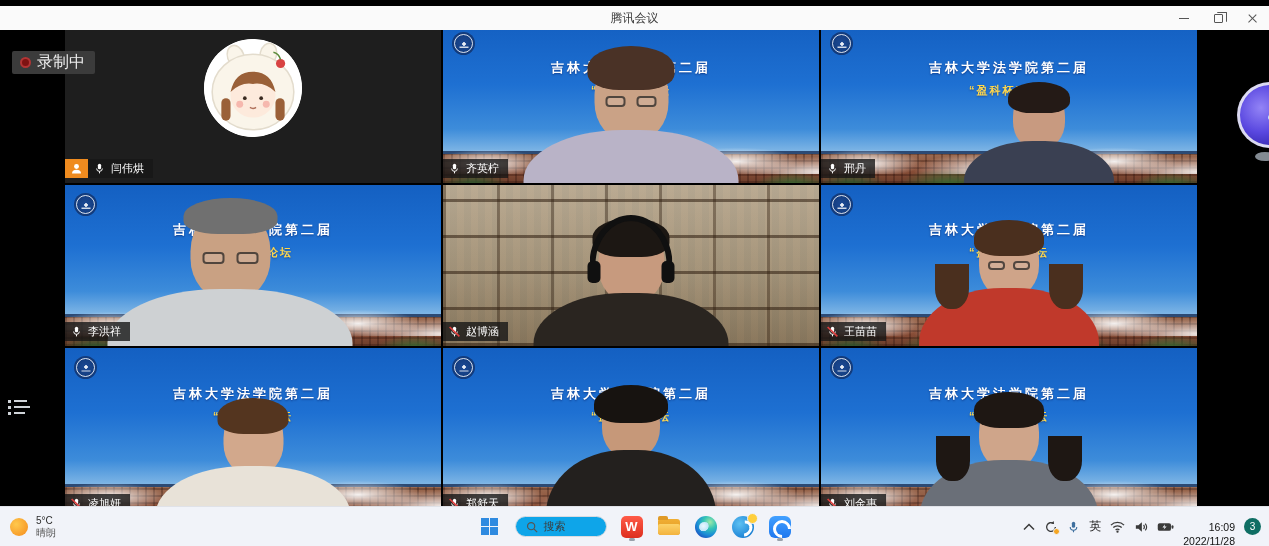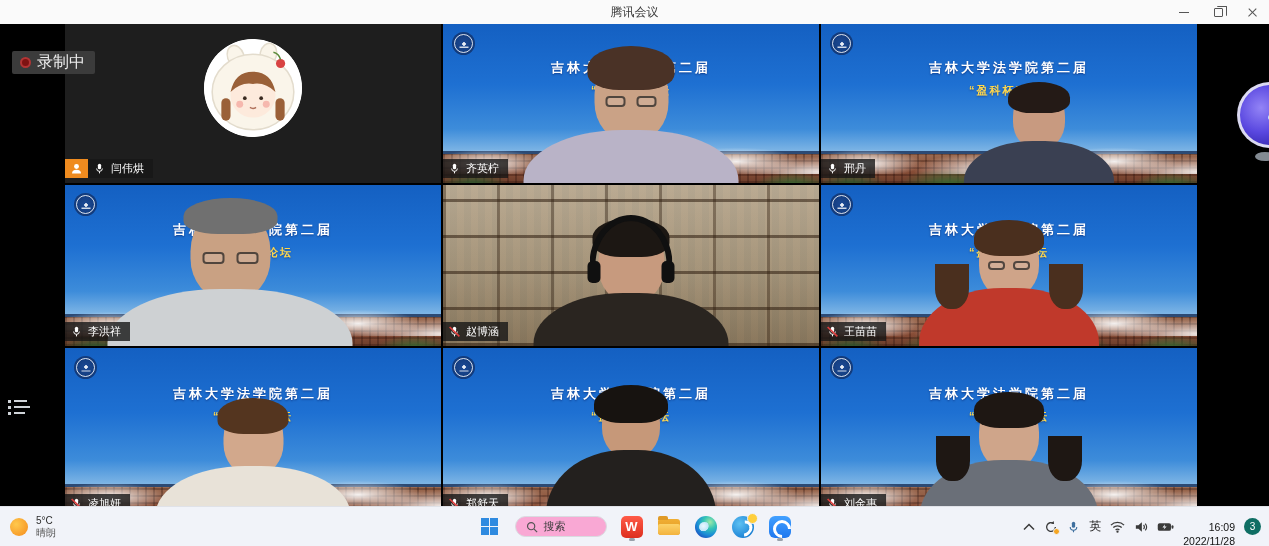--- a/index.html
+++ b/index.html
@@ -1,20 +1,20 @@
 <!DOCTYPE html>
 <html><head>
 <meta charset="utf-8">
 <style>
   * { margin:0; padding:0; box-sizing:border-box; }
   html,body { width:1269px; height:546px; overflow:hidden; background:#000;
               font-family:"Liberation Sans", sans-serif; }
 
   
-  .titlebar{position:absolute;top:0;left:0;right:0;height:24px;background:#fafafa;
+  .titlebar{position:absolute;top:6px;left:0;right:0;height:24px;background:#fafafa;
             display:flex;align-items:center;justify-content:center;z-index:50;}
   .titlebar .title{font-size:12px;color:#3a3a3a;}
   .wincontrols{position:absolute;right:0;top:0;height:24px;display:flex;}
   .wbtn{width:34px;height:24px;display:flex;align-items:center;justify-content:center;cursor:pointer;}
   .g-min{width:10px;height:1px;background:#555;}
   .g-max{width:9px;height:9px;border:1px solid #555;border-radius:1px;position:relative;}
   .g-max::before{content:"";position:absolute;top:-3px;left:2px;width:9px;height:9px;
                  border:1px solid #555;border-left:none;border-bottom:none;border-radius:1px;}
   .g-close{position:relative;width:11px;height:11px;}
   .g-close::before,.g-close::after{content:"";position:absolute;top:5px;left:0;width:11px;height:1.4px;background:#555;}
@@ -141,21 +141,21 @@
   .wtext{font-size:10px;line-height:1.2;color:#2d2d2d;}
   .wtext .cond{color:#5a5a5a;}
 
   .centericons{position:absolute;left:50%;top:0;height:100%;transform:translateX(-50%);
                display:flex;align-items:center;gap:13px;}
   .tb{position:relative;width:24px;height:24px;display:flex;align-items:center;justify-content:center;cursor:pointer;}
   .running::after{content:"";position:absolute;bottom:-2px;left:50%;transform:translateX(-50%);
                   width:6px;height:3px;border-radius:2px;background:#98a0aa;}
   .win{display:grid;grid-template-columns:8px 8px;grid-template-rows:8px 8px;gap:1.5px;}
   .win i{background:#2f8ae0;}
-  .searchpill{height:21px;width:92px;border-radius:11px;background:#f9a8d4;border:1px solid #d9dbe0;
+  .searchpill{height:21px;width:92px;border-radius:11px;background:#0ea5e9;border:1px solid #d9dbe0;
               display:flex;align-items:center;gap:6px;padding:0 10px;font-size:11px;color:#3c3c3c;cursor:text;}
   .wps{width:22px;height:22px;border-radius:5px;background:linear-gradient(#ff5a47,#dd2f1f);
        color:#fff;font-weight:bold;font-size:13px;display:flex;align-items:center;justify-content:center;}
   .folder{width:22px;height:16px;position:relative;background:linear-gradient(#f0ae33,#e09a26);border-radius:2px 3px 3px 3px;}
   .folder::before{content:"";position:absolute;top:-3px;left:0;width:10px;height:4px;background:#e09a26;border-radius:2px 2px 0 0;}
   .folder::after{content:"";position:absolute;left:0;right:0;bottom:0;height:11px;
        background:linear-gradient(#fcd36a,#f3b33e);border-radius:2px 2px 3px 3px;}
   .edge{width:22px;height:22px;border-radius:50%;
        background:radial-gradient(circle at 68% 28%,#9fe8a9 0%,#35c4b5 30%,#1b8fd6 58%,#1b52c0 82%,#143a9e 100%);}
   .edge::before{content:"";position:absolute;left:5px;top:7px;width:11px;height:10px;border-radius:50%;

